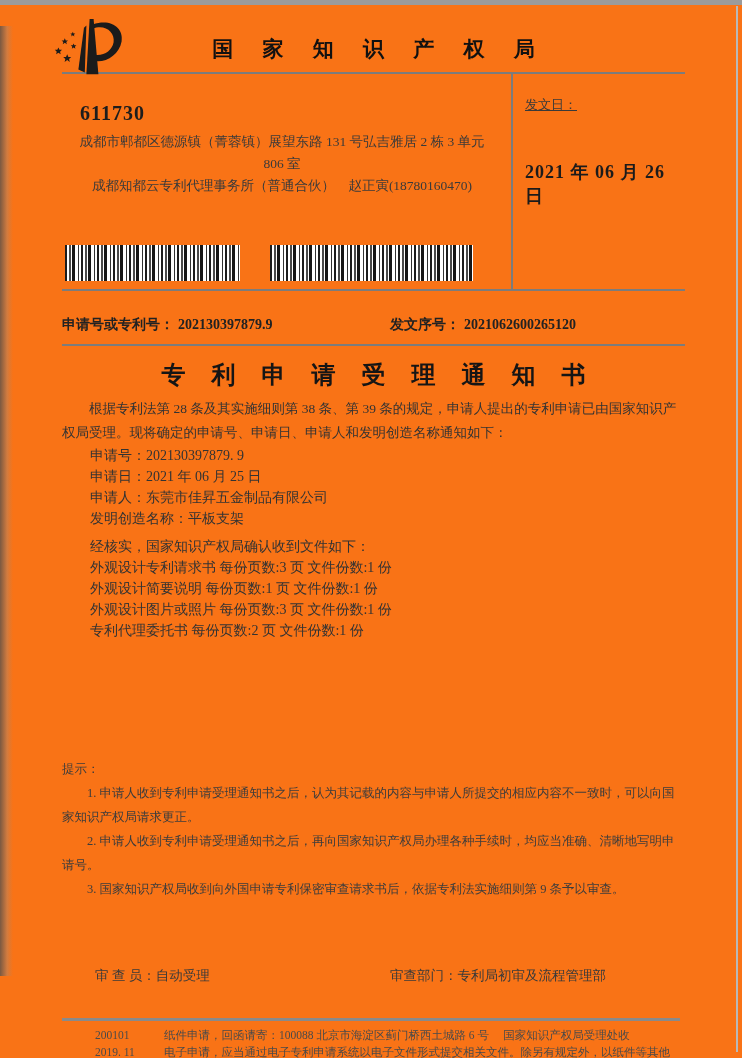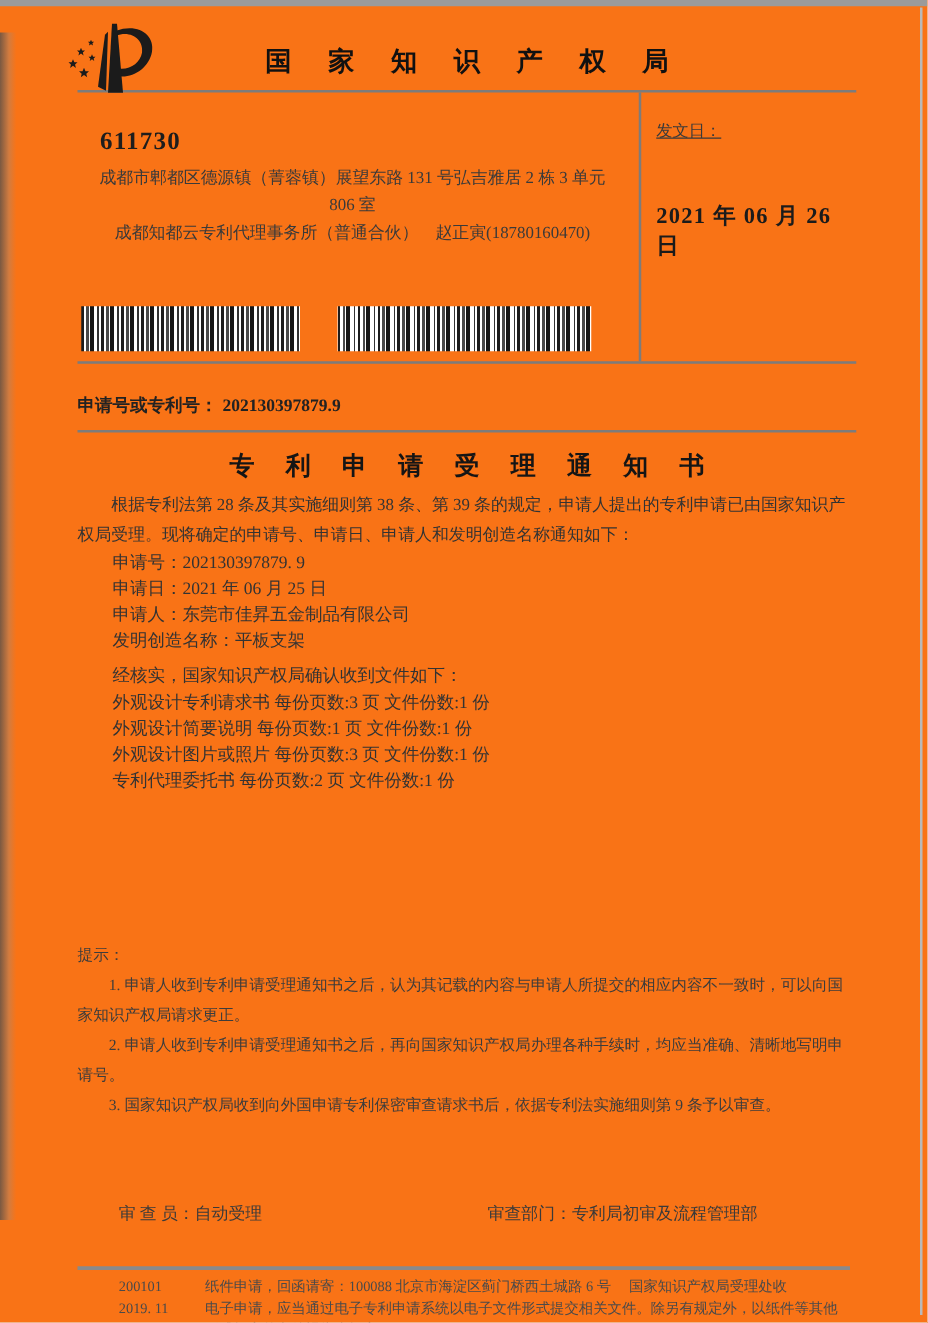--- a/index.html
+++ b/index.html
@@ -47,21 +47,21 @@
 
   
   .ref-row{display:flex;padding:25px 0 10px 0;border-bottom:2px solid #7c7c7c;
     font-size:14px;font-weight:bold;color:#222;}
   .ref-item:first-child{width:328px;}
   .ref-val{margin-left:4px;}
 
   
   .doc-title{
     margin:13px 0 6px 0;text-align:center;
-    font-size:20px;font-weight:bold;color:#151515;
+    font-size:24px;font-weight:bold;color:#151515;
     letter-spacing:10px;text-indent:10px;
   }
   .intro{margin:6px 0 0 0;font-size:13.5px;line-height:24px;text-indent:2em;color:#333;}
   .fields{margin-left:28px;font-size:14px;line-height:21px;color:#333;}
   .received{margin:7px 0 0 28px;font-size:14px;line-height:21px;color:#333;}
 
   
   .tips{margin-top:116px;font-size:12.5px;line-height:24px;color:#3c3c3c;}
   .tip-item{text-indent:2em;}
 
@@ -118,20 +118,23 @@
       <div class="date-col">
         <div class="date-label">发文日：</div>
         <div class="date-value">2021 年 06 月 26 日</div>
       </div>
     </section>
 
     <section class="ref-row">
       <div class="ref-item">
         <span>申请号或专利号：</span><span class="ref-val">202130397879.9</span>
       </div>
+      <div class="ref-item">
+        <span>发文序号：</span><span class="ref-val">2021062600265120</span>
+      </div>
     </section>
 
     <h1 class="doc-title">专 利 申 请 受 理 通 知 书</h1>
 
     <p class="intro">根据专利法第 28 条及其实施细则第 38 条、第 39 条的规定，申请人提出的专利申请已由国家知识产权局受理。现将确定的申请号、申请日、申请人和发明创造名称通知如下：</p>
 
     <div class="fields">
         <div>申请号：202130397879. 9</div>
         <div>申请日：2021 年 06 月 25 日</div>
         <div>申请人：东莞市佳昇五金制品有限公司</div>

